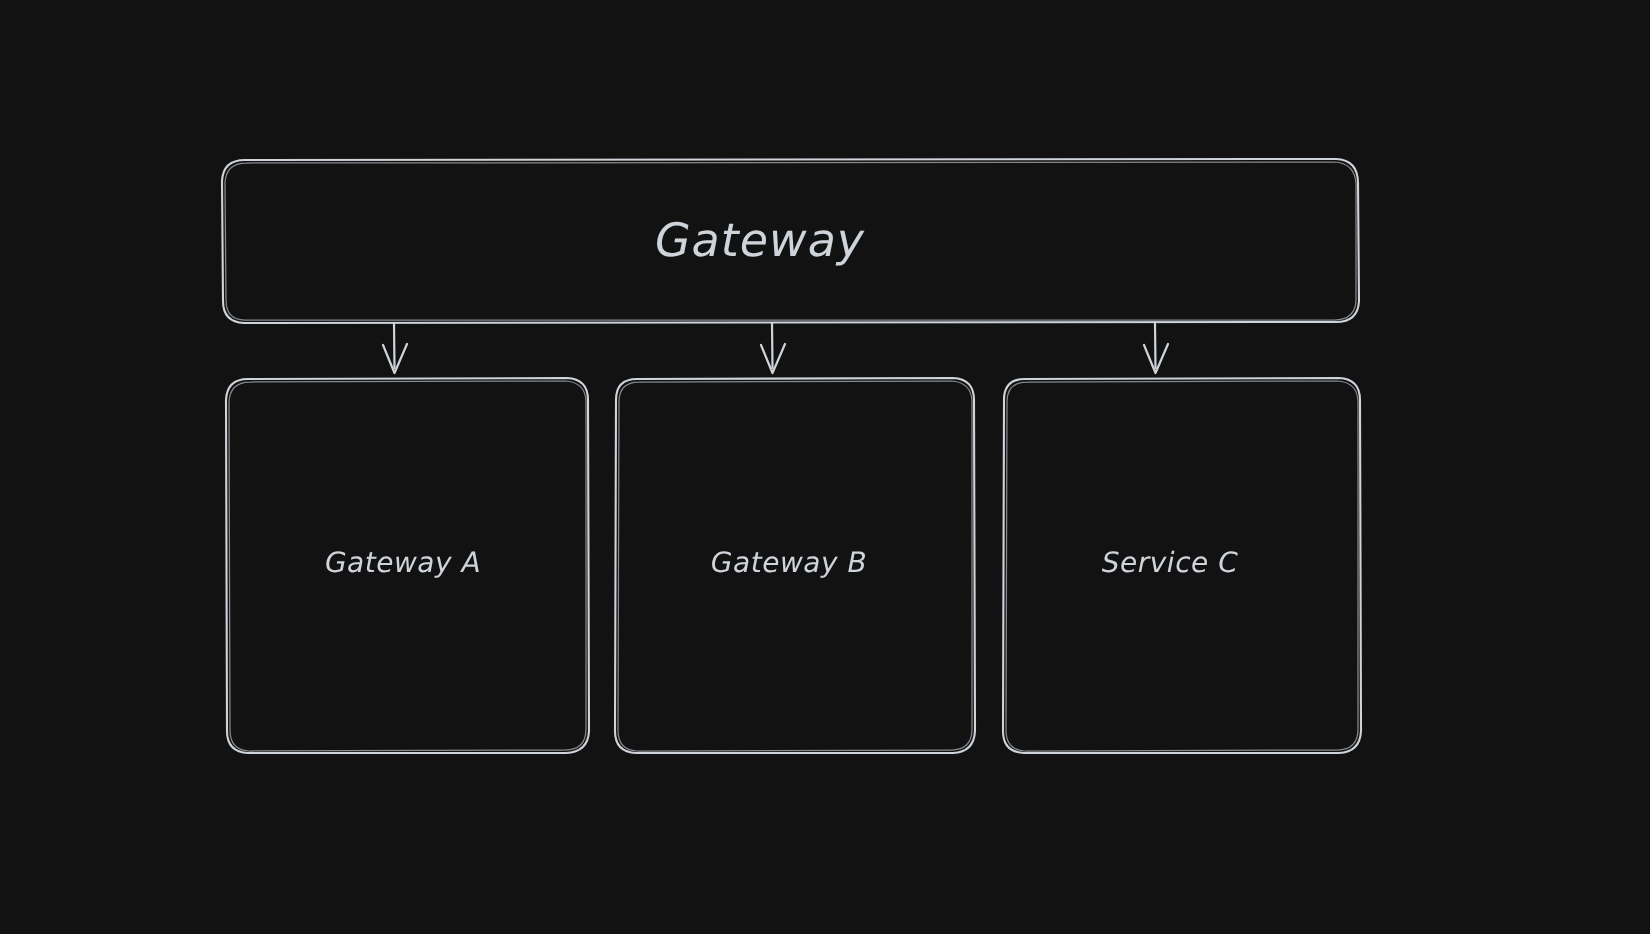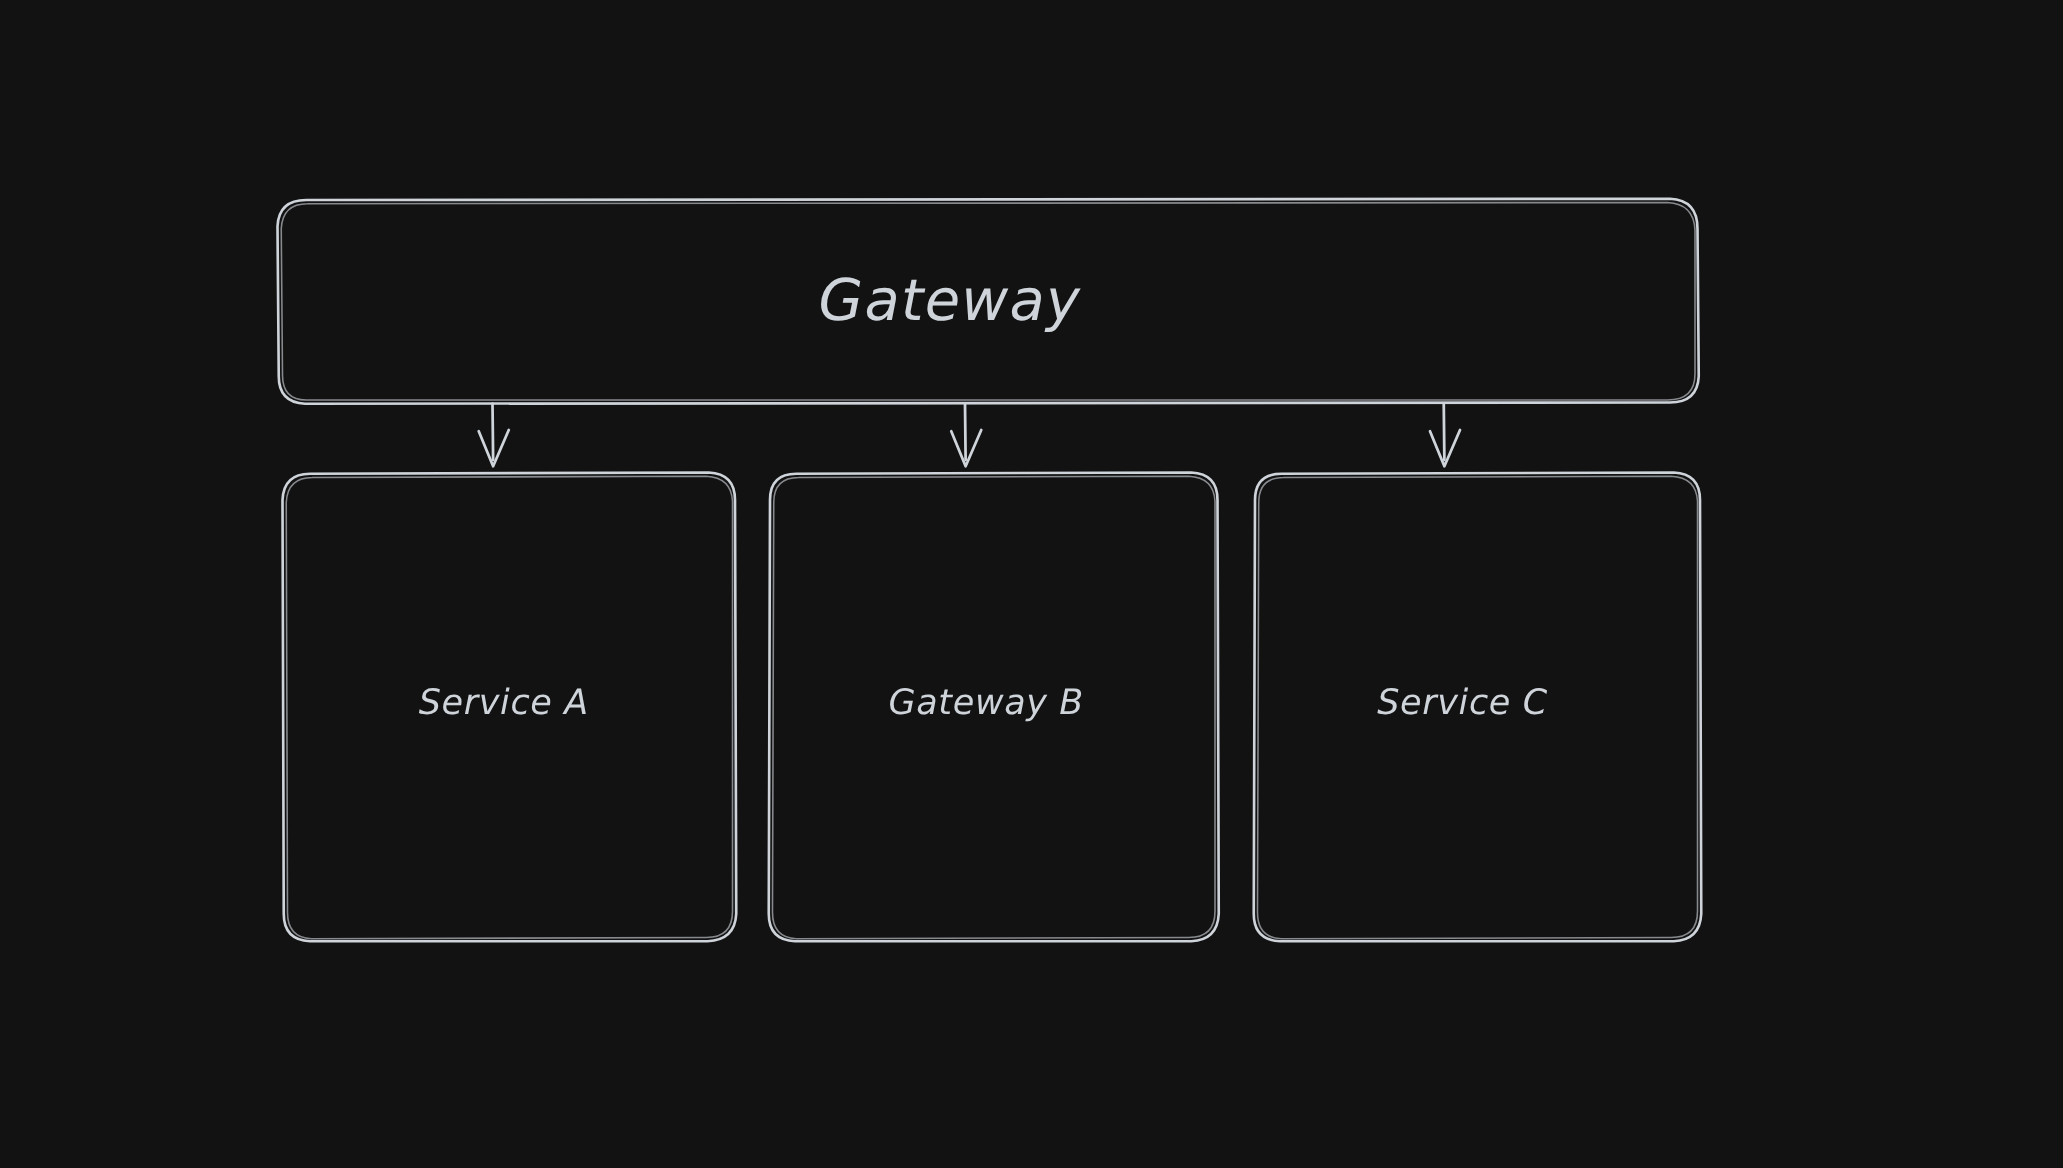--- a/index.html
+++ b/index.html
@@ -88,19 +88,19 @@
 
     <g>
       <path d="M 1155 323 L 1155.5 368" fill="none" stroke="#ced4da" stroke-width="2.2" stroke-linecap="round"></path>
       <path d="M 1144 345 L 1155.5 373 L 1168 344" fill="none" stroke="#ced4da" stroke-width="2.2" stroke-linecap="round" stroke-linejoin="round"></path>
     </g>
 
   </svg>
 
   <div class="node-label label-gateway" style="left:760px; top:240px;">Gateway</div>
 
-  <div class="node-label label-service" style="left:403px; top:562px;">Service A</div>
+  <div class="node-label label-service" style="left:403px; top:562px;">Gateway A</div>
 
   <div class="node-label label-service" style="left:789px; top:562px;">Gateway B</div>
 
   <div class="node-label label-service" style="left:1170px; top:562px;text-align:center;">Service C</div>
 
 </div>
 
 </body></html>

